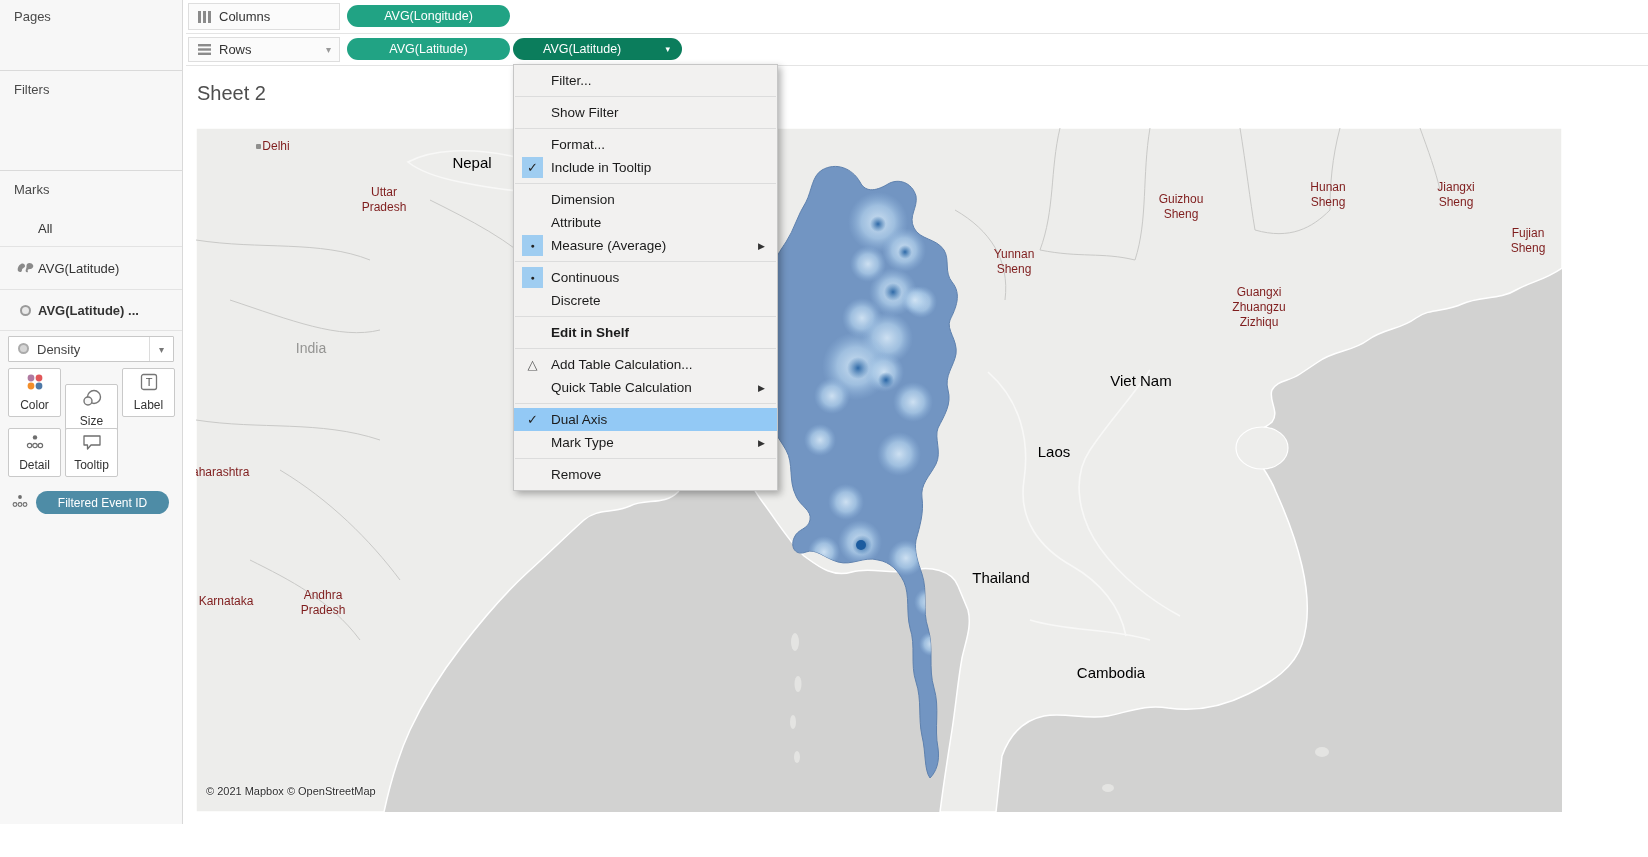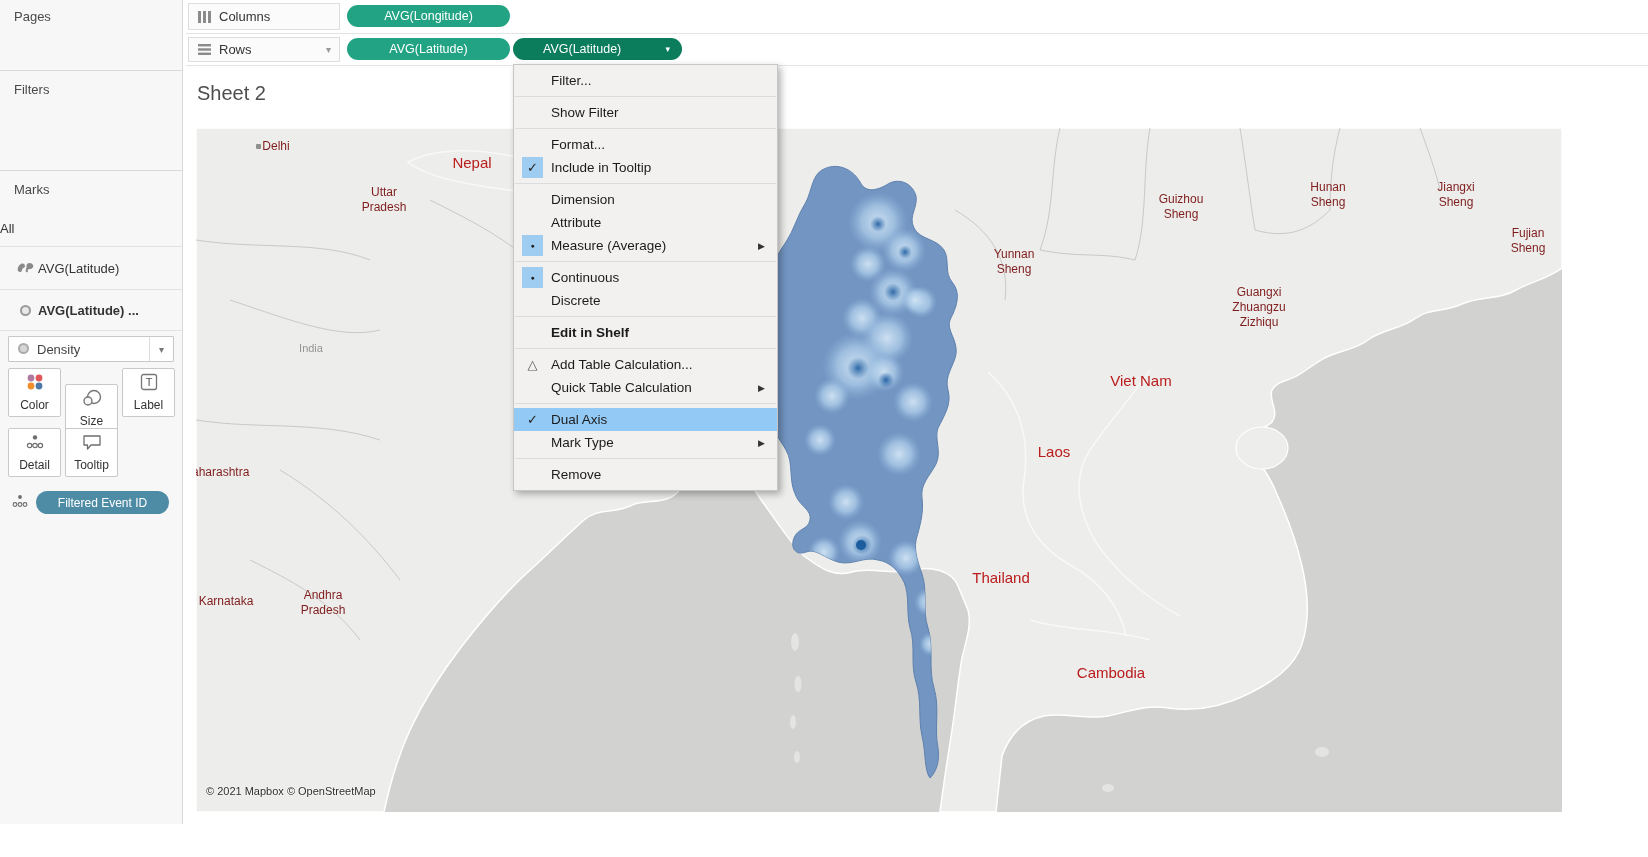--- a/index.html
+++ b/index.html
@@ -35,22 +35,22 @@
   .shelf-caret { margin-left:auto; margin-right:8px; color:#999; font-size:10px; }
   .pill { position:absolute; height:22px; border-radius:11px; display:flex; align-items:center; justify-content:center;
     font-size:12.5px; color:#fff; }
   .pill .pill-caret { position:absolute; right:12px; font-size:9px; color:#fff; }
 
   
   #sheet-title { position:absolute; left:197px; top:82px; font-size:20px; color:#4E4E4E; }
   #map { position:absolute; left:196px; top:128px; width:1366px; height:684px; overflow:hidden; background:#D2D2D1; }
   .map-label { position:absolute; transform:translate(-50%,-50%); white-space:pre-line; text-align:center;
     color:#7f1d1d; font-size:12px; line-height:1.25; pointer-events:none; }
-  .map-label.big { font-size:15px; color:#b91c1c; }
-  .map-label.xbig { font-size:11px; color:#949492; }
+  .map-label.big { font-size:15px; color:#000000; }
+  .map-label.xbig { font-size:14px; color:#949492; }
   #city-dot-delhi { position:absolute; left:60px; top:16px; width:5px; height:5px; background:#8F8F8D; border-radius:1px; }
   #map-attribution { position:absolute; left:10px; top:657px; font-size:11px; color:#2E2E2E;
     text-shadow:0 0 2px #fff, 0 0 2px #fff; }
 
   
   #context-menu { position:absolute; left:513px; top:64px; width:265px; background:#F2F1F0;
     border:1px solid #C6C6C6; box-shadow:3px 3px 7px rgba(0,0,0,.30); padding:4px 0; }
   .mi { position:relative; height:23px; display:flex; align-items:center; font-size:13.5px; color:#1B1B1B; }
   .mi .mic { width:37px; display:flex; align-items:center; justify-content:center; flex:0 0 37px; }
   .mi .icbox { width:21px; height:21px; background:#9FCDF1; display:flex; align-items:center; justify-content:center; }
@@ -67,21 +67,21 @@
 </head>
 <body>
 
 <div id="sidebar">
   <div class="panel-label" style="top:9px">Pages</div>
   <div class="hline" style="top:70px"></div>
   <div class="panel-label" style="top:82px">Filters</div>
   <div class="hline" style="top:170px"></div>
   <div class="panel-label" style="top:182px">Marks</div>
 
-  <div class="marks-row" style="top:210px; ">
+  <div class="marks-row" style="top:210px; padding-left:38px">
     <span>All</span>
   </div>
   <div class="rowsep" style="top:246px"></div>
 
   <div class="marks-row" style="top:250px">
     <span class="ric">
       <svg width="17" height="13" viewBox="0 0 17 13">
           <path d="M1,9 C0,6 2,3 4,2 C6,1 8,2 8,4 C8,6 5,6 5,8 C5,10 3,11 1,9 Z" fill="#8A8A8A"></path>
           <path d="M10,2 C12,0 15,1 16,3 C17,5 15,7 13,7 C11,7 10,8 11,10 C9,11 8,9 9,7 C10,5 9,4 10,2 Z" fill="#8A8A8A"></path>
         </svg>

